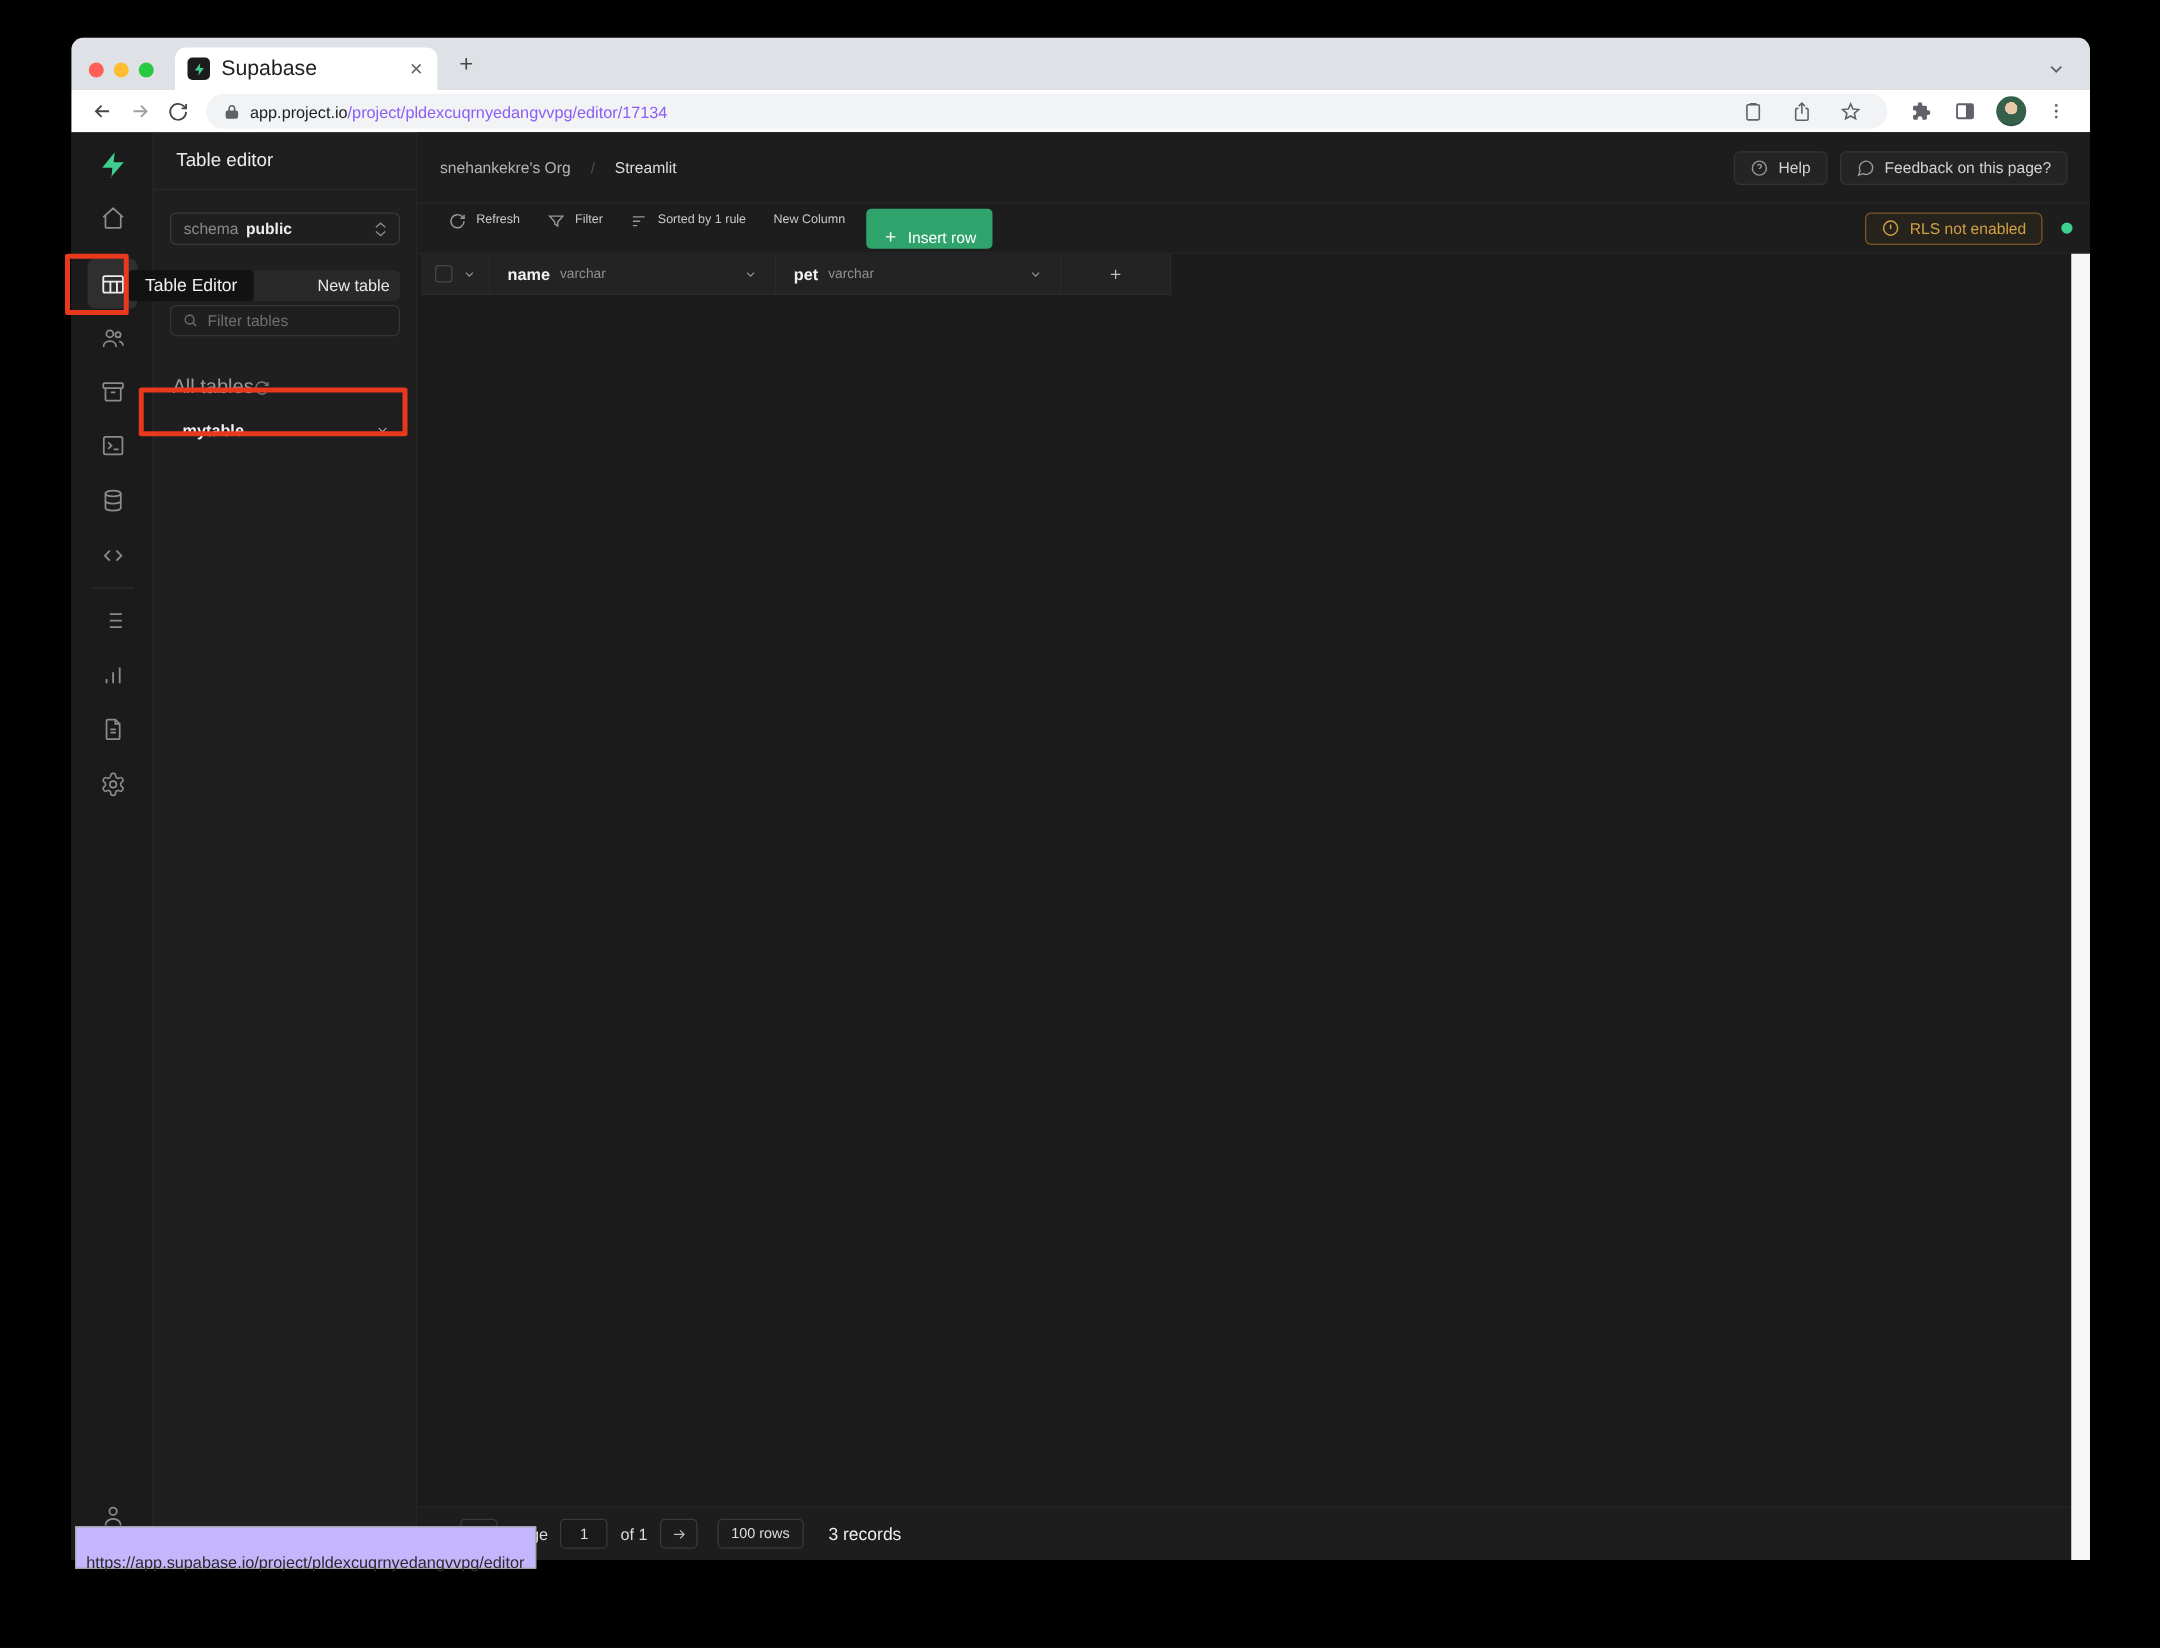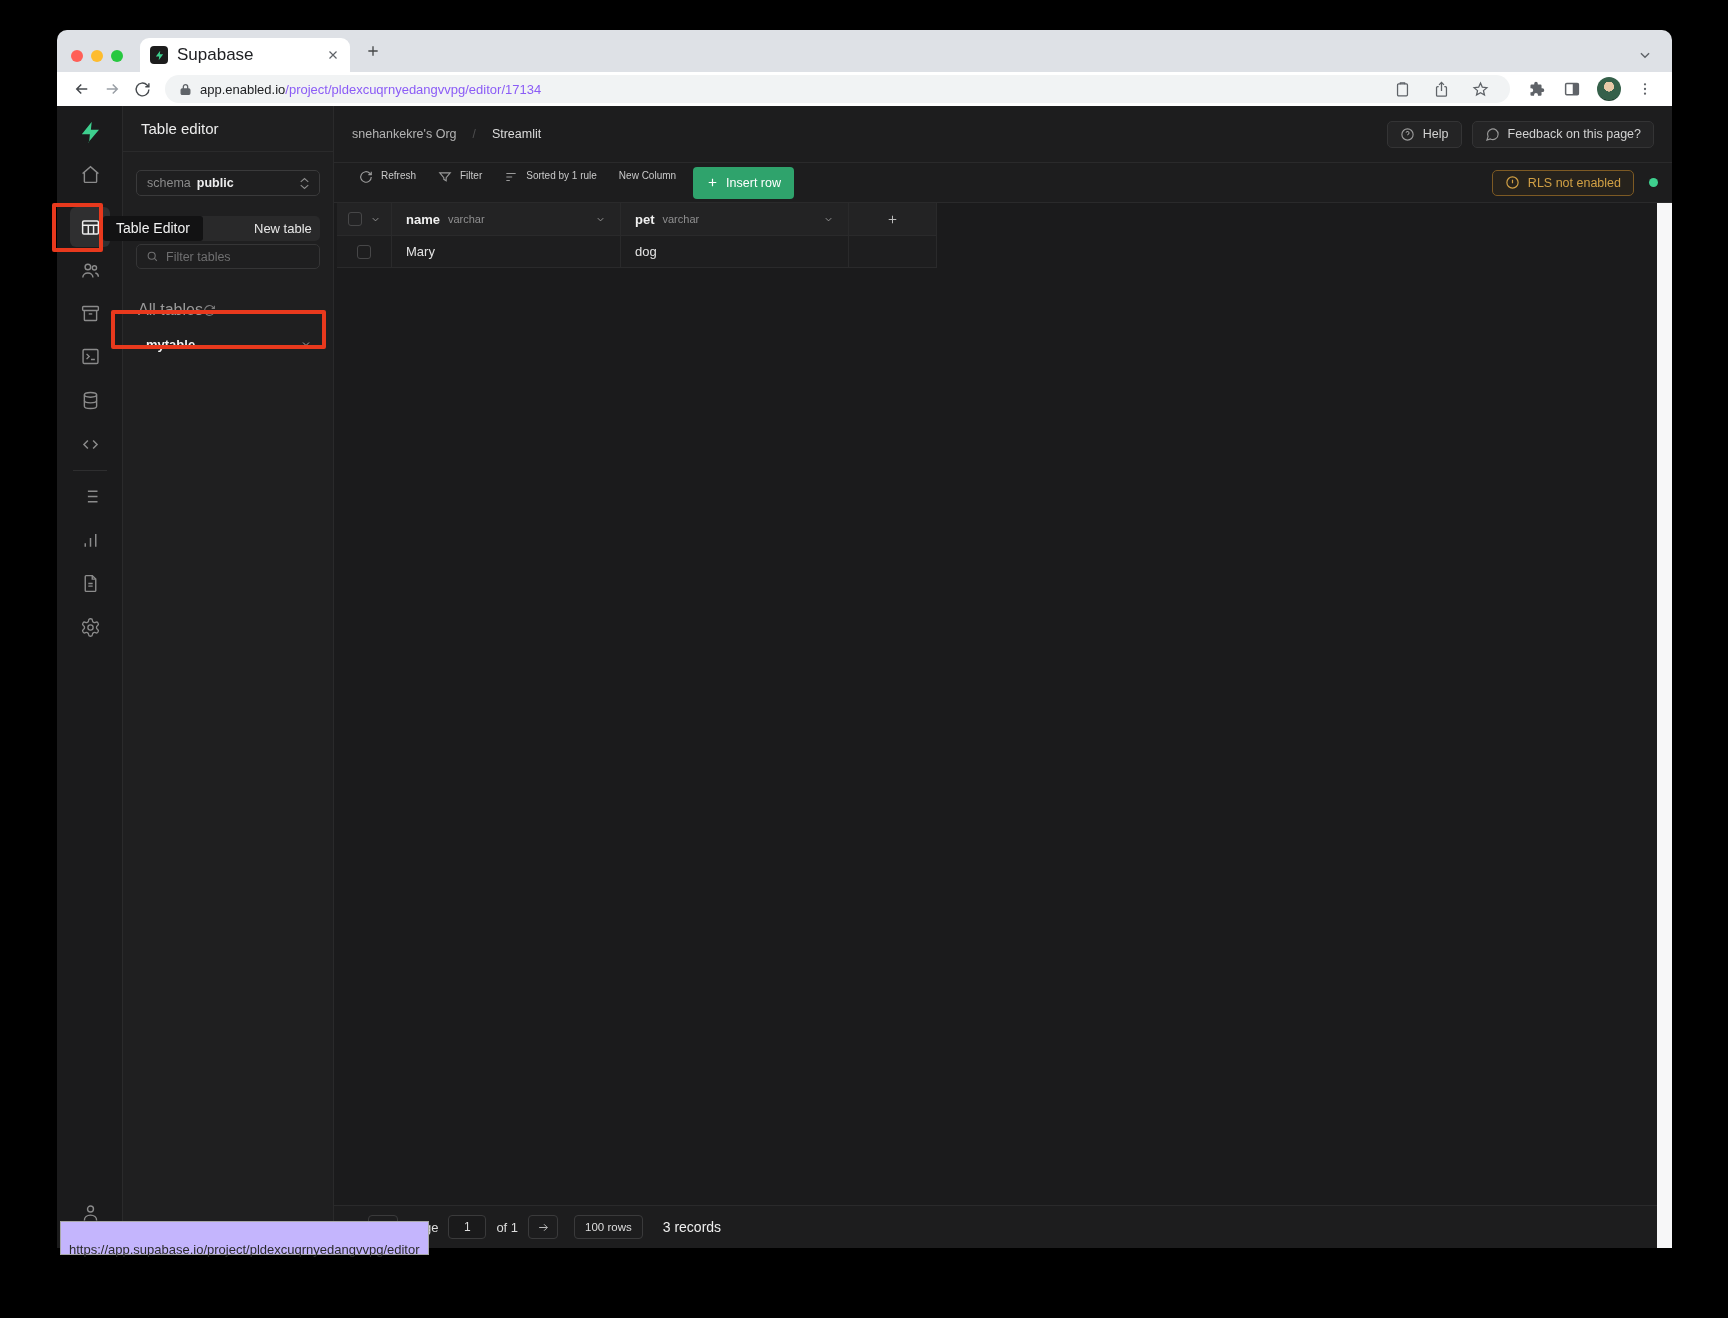--- a/index.html
+++ b/index.html
@@ -87,21 +87,21 @@
   .hdr-btn { height:27px; background:#242425; border:1px solid #343435; border-radius:5px;
              display:flex; align-items:center; gap:8px; padding:0 12px; font-size:12.5px;
              color:#d2d2d2; }
   .hdr-btn .ic { color:#9a9a9a; display:flex; }
 
   .toolbar { height:40px; flex:none; display:flex; align-items:center; padding:0 14px;
              border-bottom:1px solid #2a2a2b; background:#1d1d1e; }
   .tool-item { display:flex; align-items:flex-start; gap:8px; font-size:10px; color:#c9c9c9;
                padding:0 11px; height:26px; }
   .tool-item .ic { color:#9a9a9a; display:flex; }
-  .insert-btn { display:flex; align-items:center; gap:7px; height:26px; border-radius:4px;
+  .insert-btn { display:flex; gap:7px; height:26px; border-radius:4px;
                 background:#2fa36c; color:#fff; font-size:12.5px; padding:16px 13px; margin-left:6px; }
   .toolbar-right { margin-left:auto; display:flex; align-items:center; gap:15px; }
   .rls-badge { height:26px; border:1px solid #7d5a24; border-radius:5px; color:#d1a045;
                font-size:12.5px; display:flex; gap:8px; padding:0 12px; align-items:center;
                background:rgba(120,80,20,0.10); }
   .status-dot { width:9px; height:9px; border-radius:50%; background:#3ecf8e; }
 
   
   .grid-area { flex:1; position:relative; background:#1b1b1c; }
   .data-table { position:absolute; left:3px; top:0; width:600px; }
@@ -201,21 +201,21 @@
           <path d="M21 3v5h-5"></path>
         </svg>
     </span>
     <div class="omnibox">
       <span class="omni-icon" style="padding:0">
         <svg width="13" height="13" viewBox="0 0 24 24" fill="none" stroke="#5f6368" stroke-width="2.4">
             <rect x="4" y="11" width="16" height="10" rx="2" fill="#5f6368"></rect>
             <path d="M8 11V7a4 4 0 0 1 8 0v4"></path>
           </svg>
       </span>
-      <span class="url-text"><span class="url-domain">app.enabled.io</span><span class="url-path">/project/pldexcuqrnyedangvvpg/editor/17134</span></span>
+      <span class="url-text"><span class="url-domain">app.project.io</span><span class="url-path">/project/pldexcuqrnyedangvvpg/editor/17134</span></span>
       <span class="omni-spacer"></span>
       <span class="omni-icon">
         <svg width="17" height="17" viewBox="0 0 24 24" fill="none" stroke="currentColor" stroke-width="1.8">
             <rect x="5" y="4" width="14" height="17" rx="1.5"></rect>
             <path d="M9 4.5V2.8h6v1.7"></path>
           </svg>
       </span>
       <span class="omni-icon">
         <svg width="17" height="17" viewBox="0 0 24 24" fill="none" stroke="currentColor" stroke-width="1.8">
             <path d="M8 8H6.5A1.5 1.5 0 0 0 5 9.5V20a1.5 1.5 0 0 0 1.5 1.5h11A1.5 1.5 0 0 0 19 20V9.5A1.5 1.5 0 0 0 17.5 8H16"></path>
@@ -490,28 +490,20 @@
                   </svg>
               </span>
             </span>
             <span class="cell c-plus">
               <svg width="13" height="13" viewBox="0 0 24 24" fill="none" stroke="currentColor" stroke-width="1.8">
                   <path d="M12 5v14M5 12h14"></path>
                 </svg>
             </span>
           </div>
 
-          <div class="t-row">
-            <span class="cell c-select">
-                <span class="checkbox"></span>
-              </span>
-            <span class="cell c-name">Mary</span>
-            <span class="cell c-pet">dog</span>
-            <span class="cell c-plus"></span>
-          </div>
         </div>
       </div>
 
       <div class="grid-footer">
         <span class="pg-btn disabled">
           <svg width="12" height="12" viewBox="0 0 24 24" fill="none" stroke="currentColor" stroke-width="2">
               <path d="m15 6-6 6 6 6"></path>
             </svg>
         </span>
         <span>Page</span>

